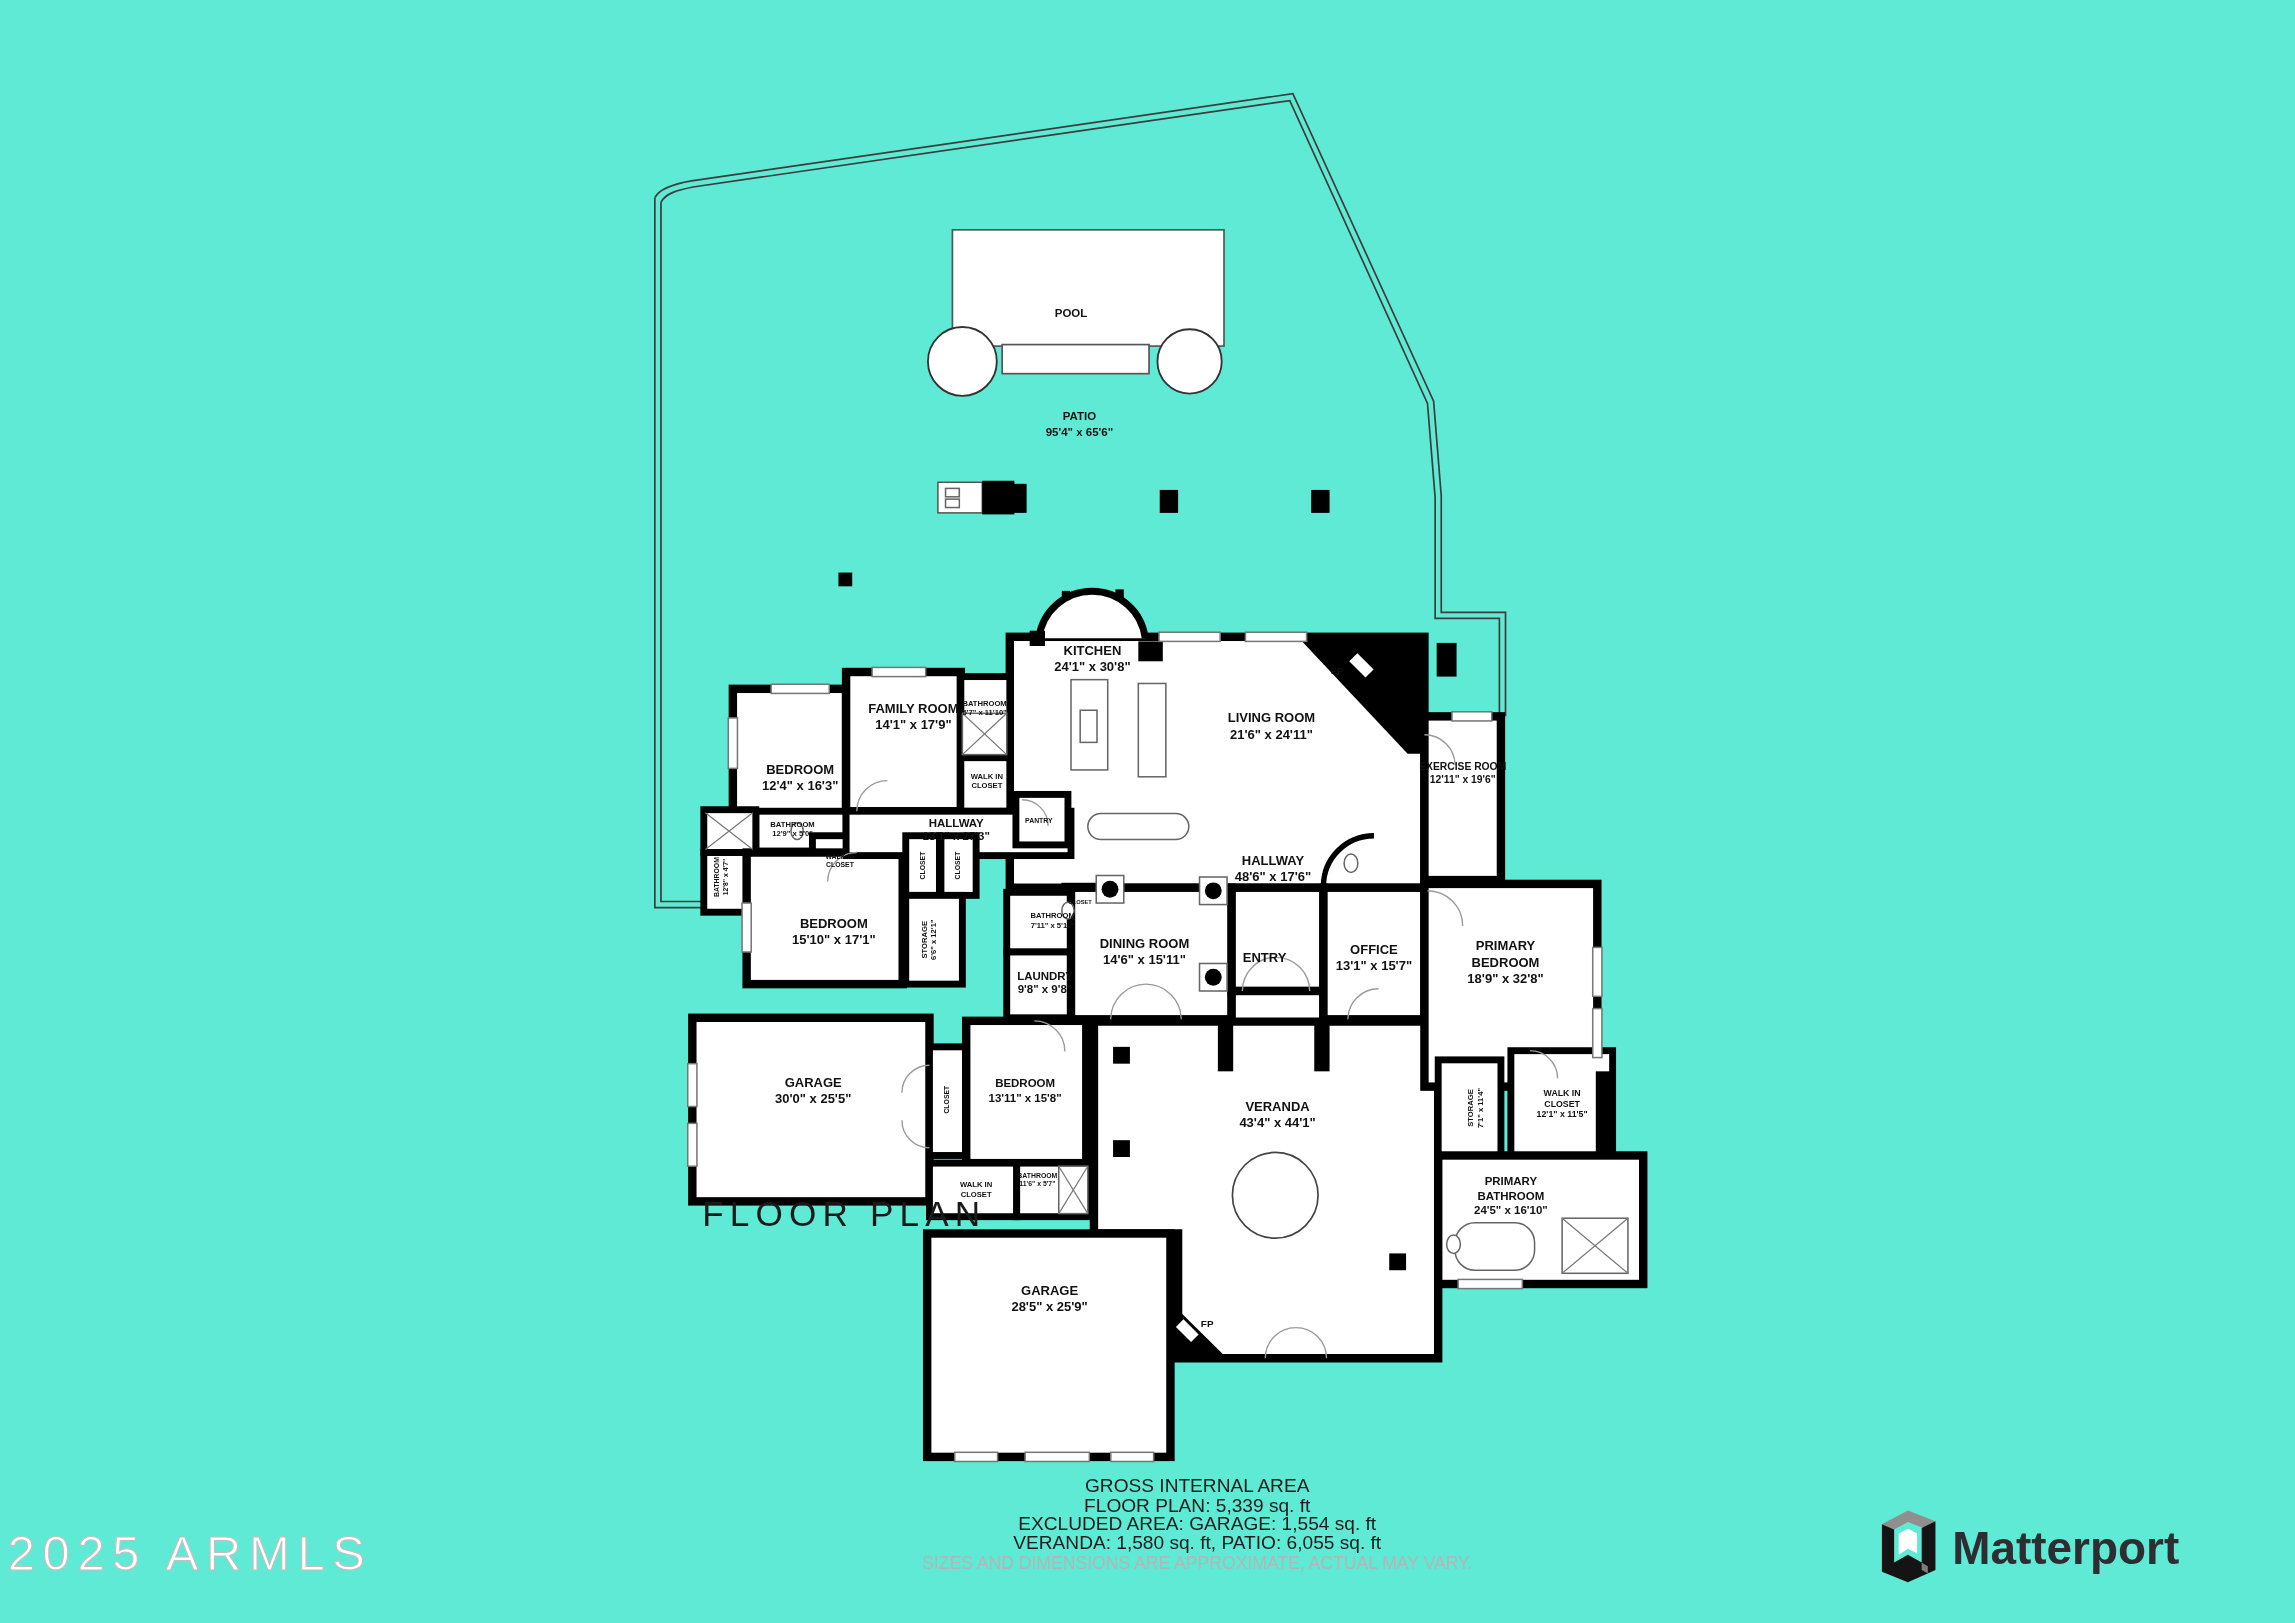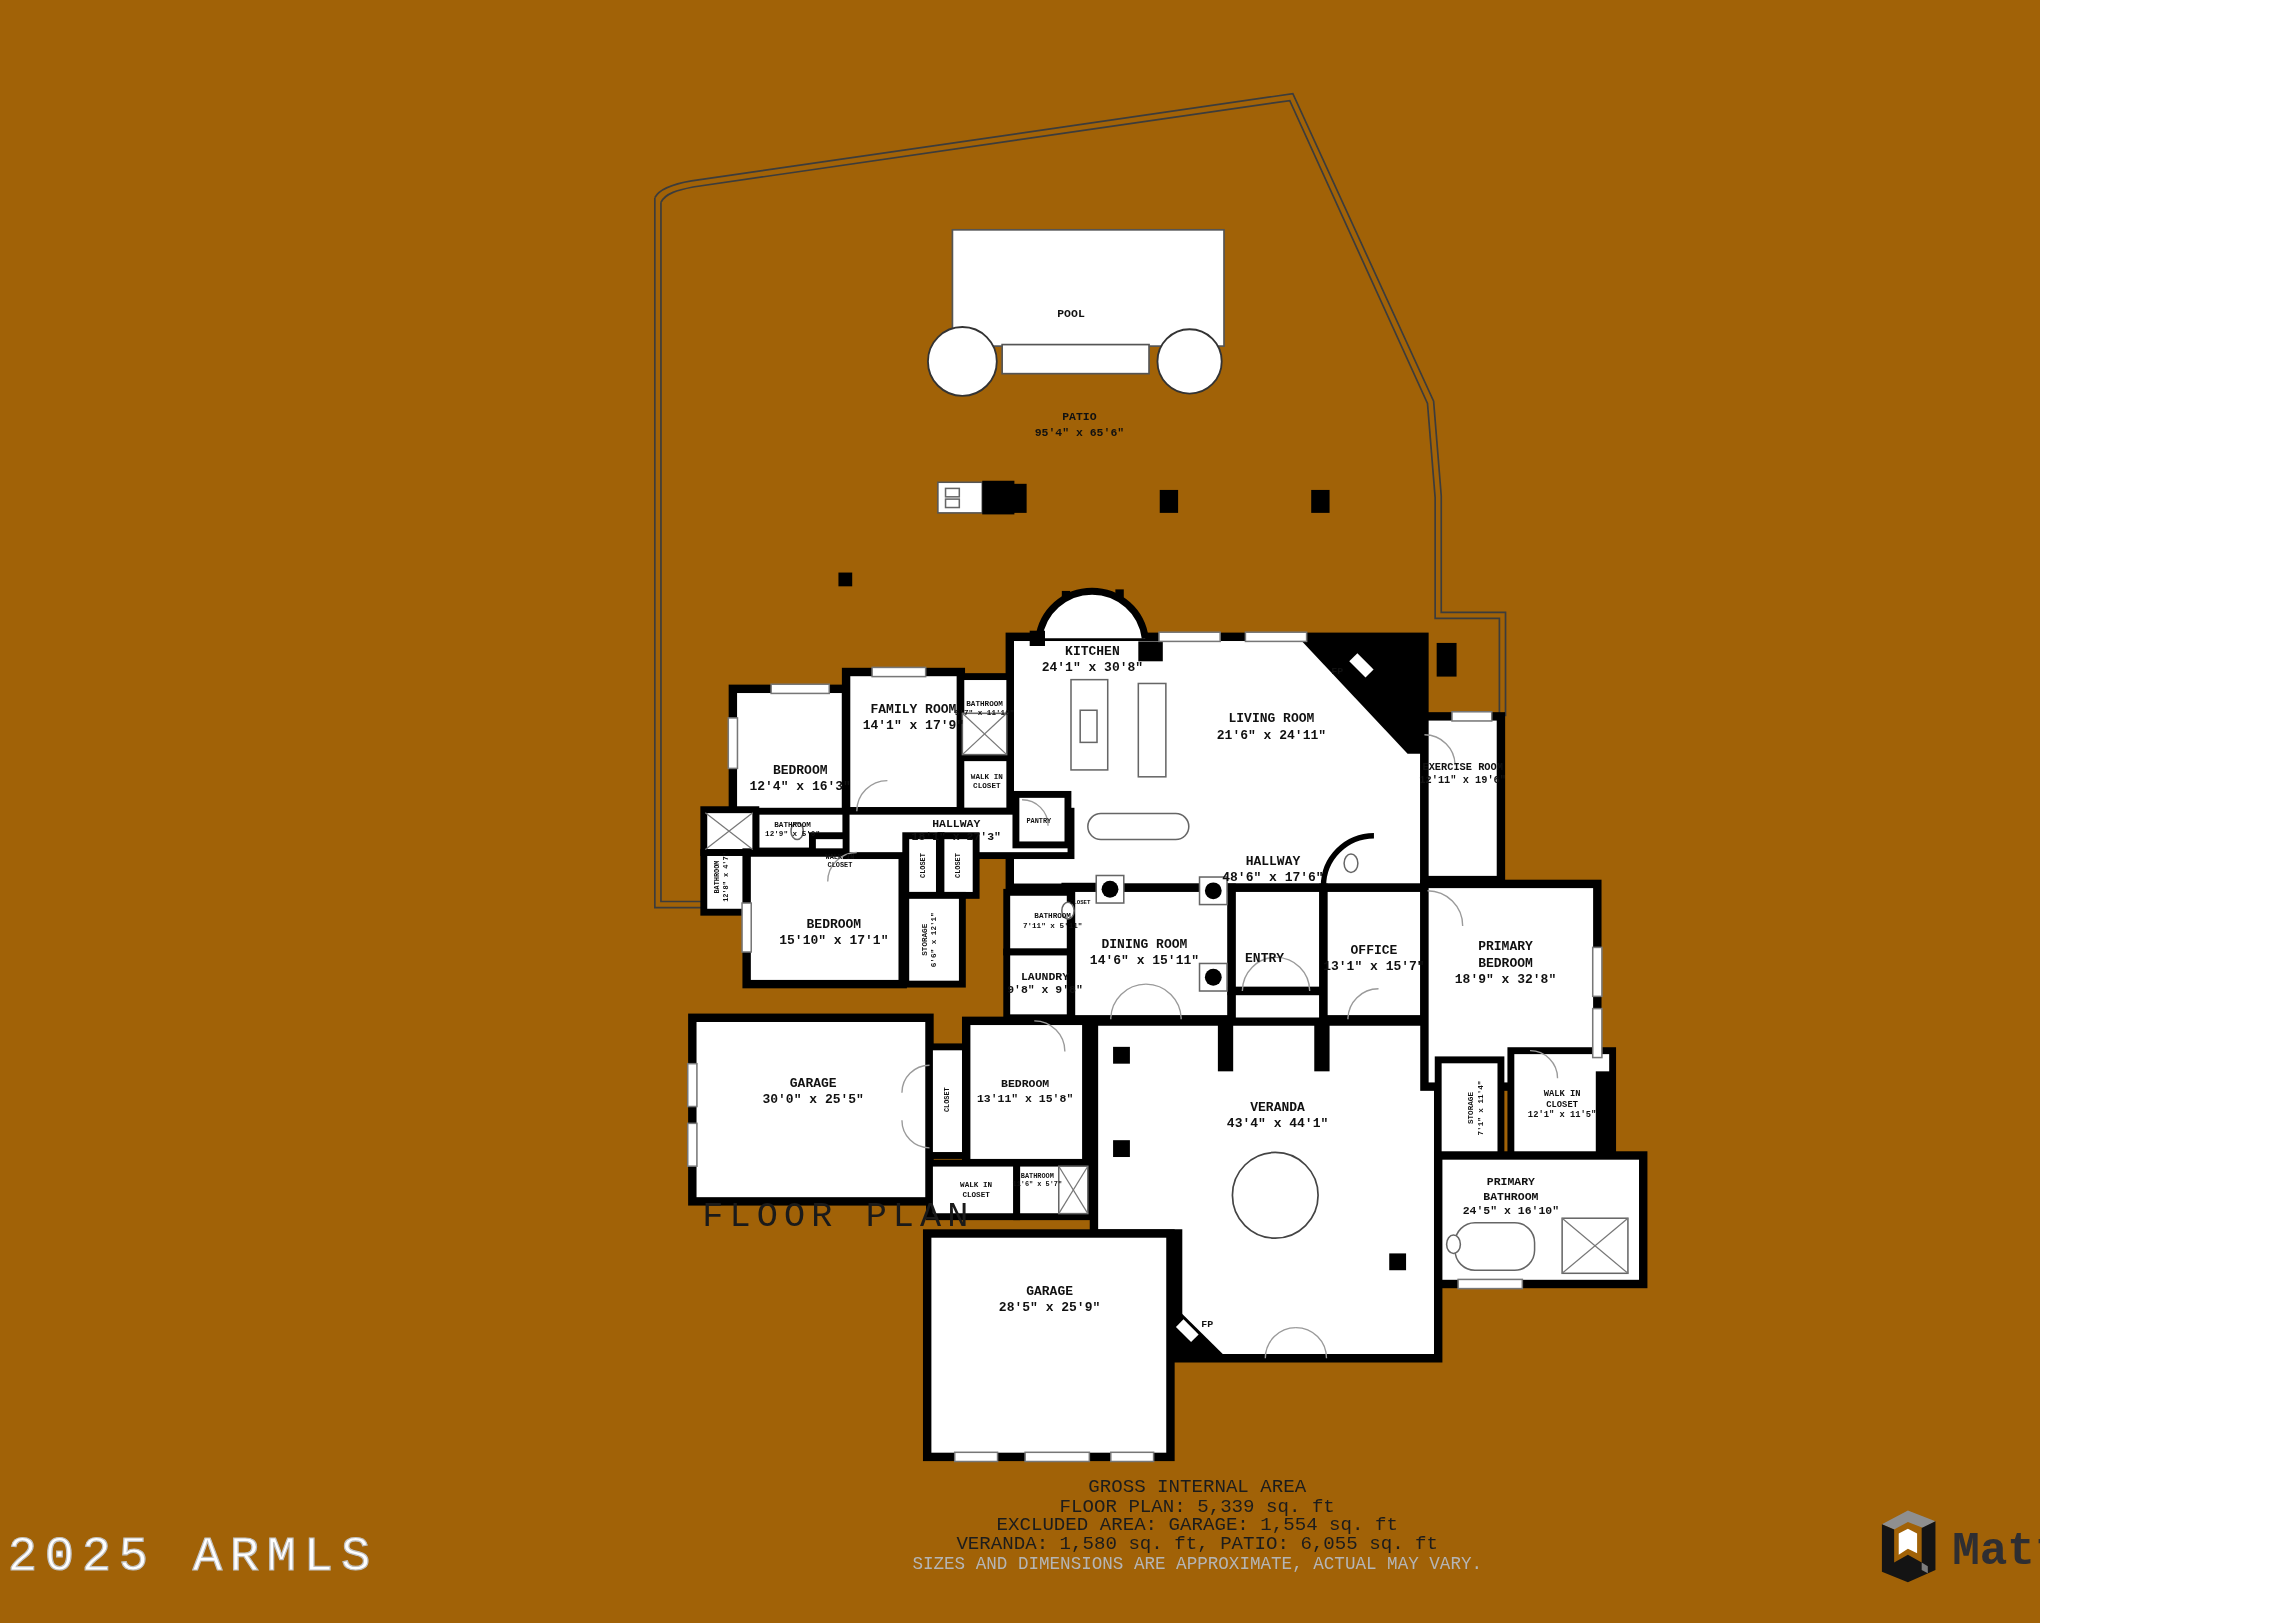--- a/index.html
+++ b/index.html
@@ -1,17 +1,17 @@
 <!DOCTYPE html>
 <html style="font-size:12.2px"><head>
 <meta charset="utf-8">
 <style>
   html,body{margin:0;padding:0;background:#ffffff;}
-  .page{position:relative;width:2040px;height:1624px;background:#a16207;overflow:hidden;
-        font-family:Liberation Mono, monospace;}
+  .page{position:relative;width:2295px;height:1624px;background:#5eead4;overflow:hidden;
+        font-family:Liberation Sans, sans-serif;}
   svg{position:absolute;left:0;top:0;}
   .room{fill:#ffffff;stroke:#000000;stroke-width:9;}
   .room-thick{fill:#ffffff;stroke:#000000;stroke-width:11;}
   .open{fill:#ffffff;stroke:#000000;stroke-width:11;}
   .boundary{fill:none;stroke:#3c3c3c;stroke-width:2.2;}
   .fixture{fill:#ffffff;stroke:#666666;stroke-width:2;}
   .fixline{stroke:#777777;stroke-width:1.6;fill:none;}
   .window{fill:#ffffff;stroke:#777777;stroke-width:2;}
   .door{fill:none;stroke:#9a9a9a;stroke-width:1.8;}
   .post{fill:#000000;}

